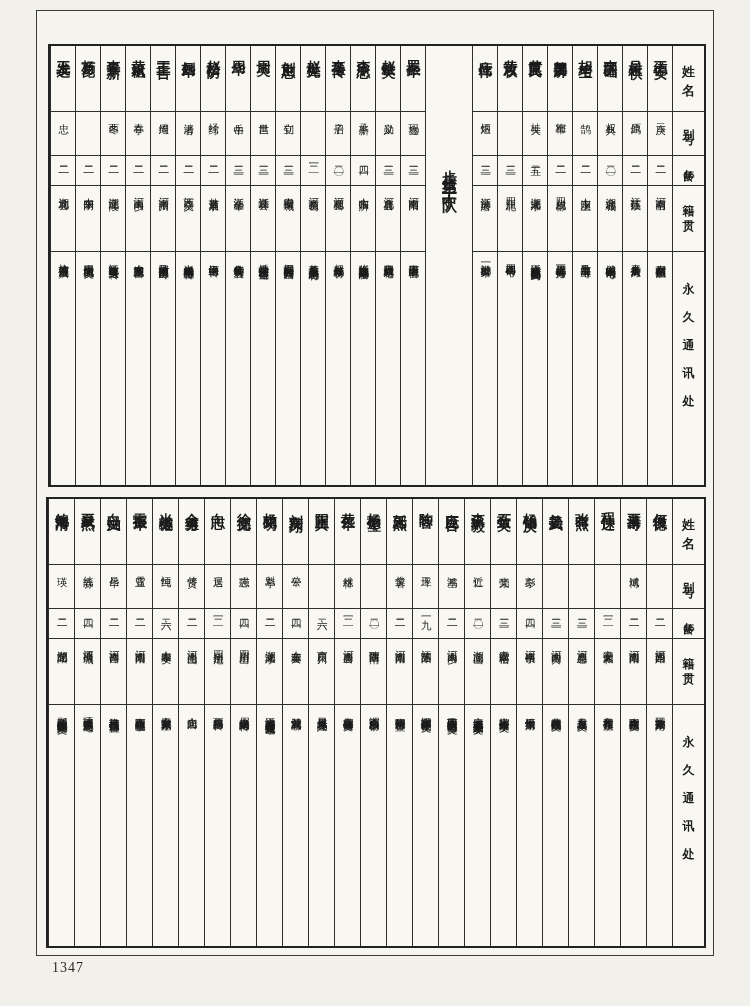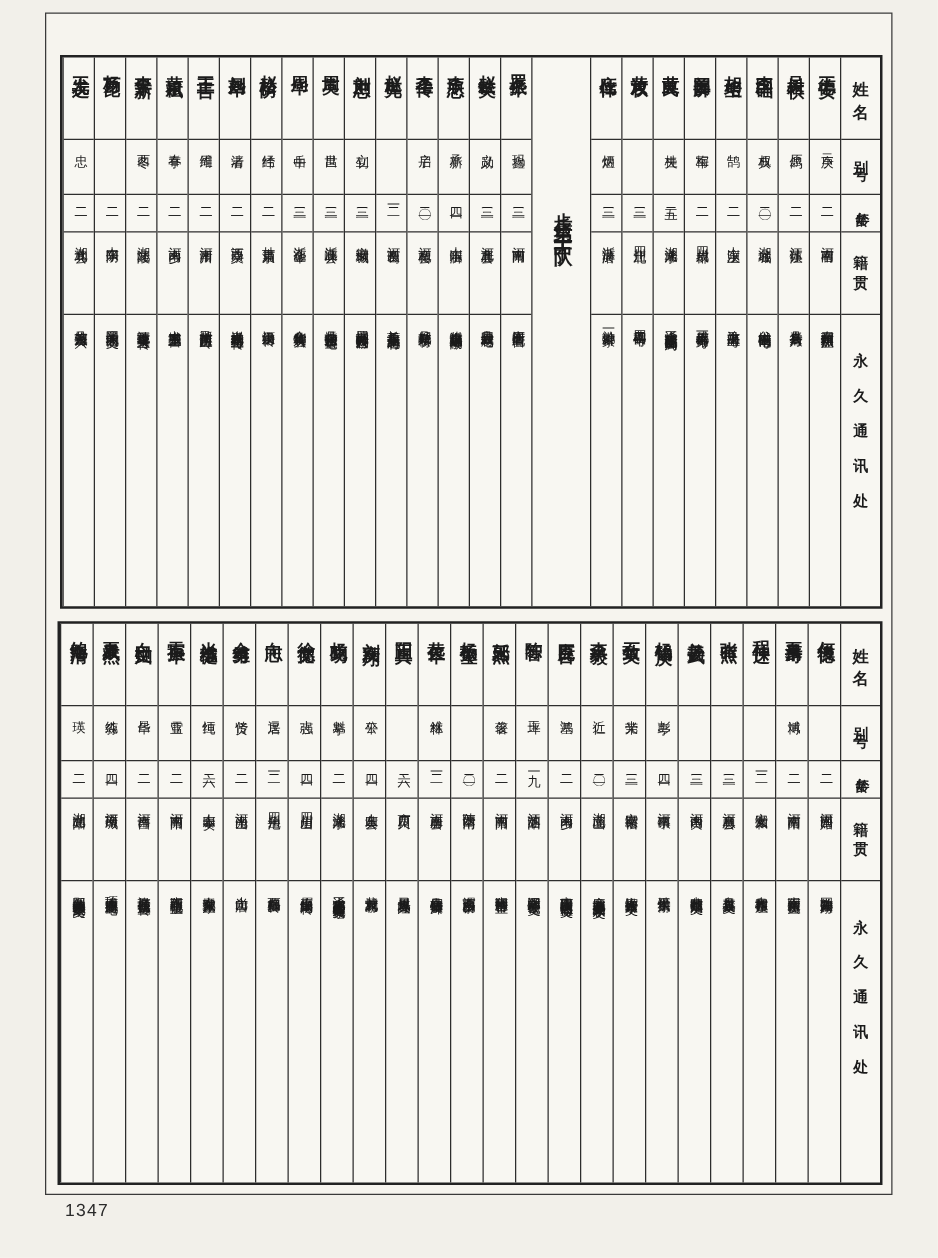--- a/index.html
+++ b/index.html
@@ -52,21 +52,21 @@
   .h-name .v{font-size:13px;font-weight:bold;letter-spacing:18px;padding-top:6px;}
   .h-alias .v{font-size:12px;font-weight:bold;letter-spacing:6px;padding-top:4px;}
   .h-age .v{font-size:11px;font-weight:bold;letter-spacing:1px;padding-top:2px;}
   .h-native .v{font-size:12px;font-weight:bold;letter-spacing:16px;padding-top:6px;}
   .h-addr .v{font-size:12px;font-weight:bold;letter-spacing:28px;padding-top:16px;}
   .title-cell{flex:1;display:flex;justify-content:center;align-items:flex-start;padding-top:112px;}
   .title-cell .v{font-size:15px;font-weight:bold;letter-spacing:4px;}
   .page-number{
     position:absolute;left:52px;top:960px;
     font-size:14px;color:#2a2a2a;letter-spacing:1px;
-    font-family:Liberation Sans, sans-serif;
+    font-family:Liberation Serif, serif;
   }
 </style>
 </head>
 <body>
 
 <div class="frame">
   <div class="rtable" id="top-table">
       <div class="col header-col">
         <div class="cell c-name h-name">
           <span class="v">姓名</span>

